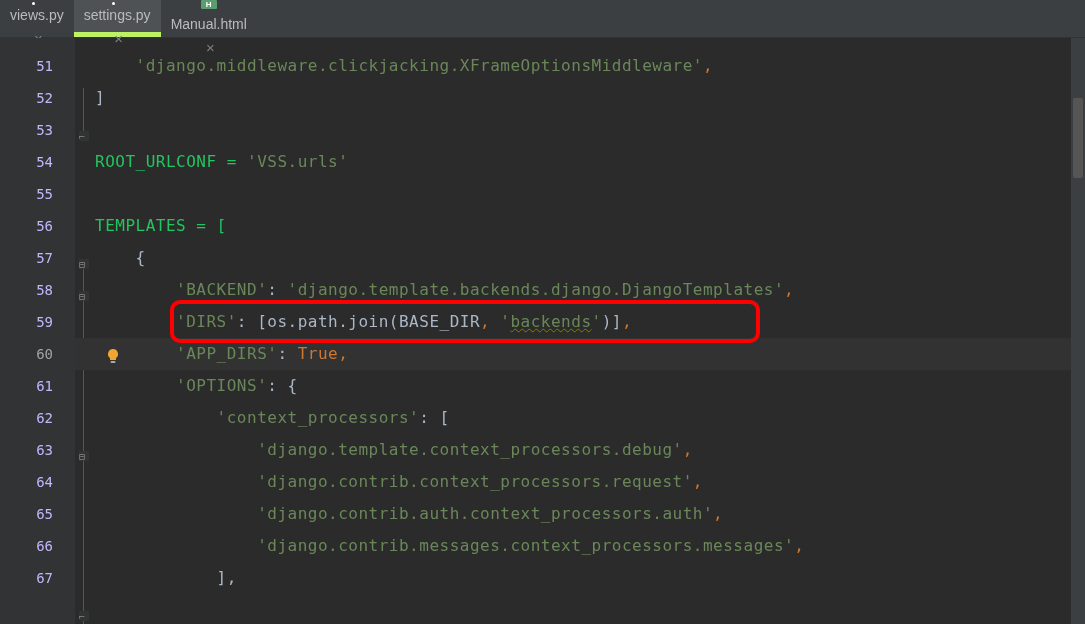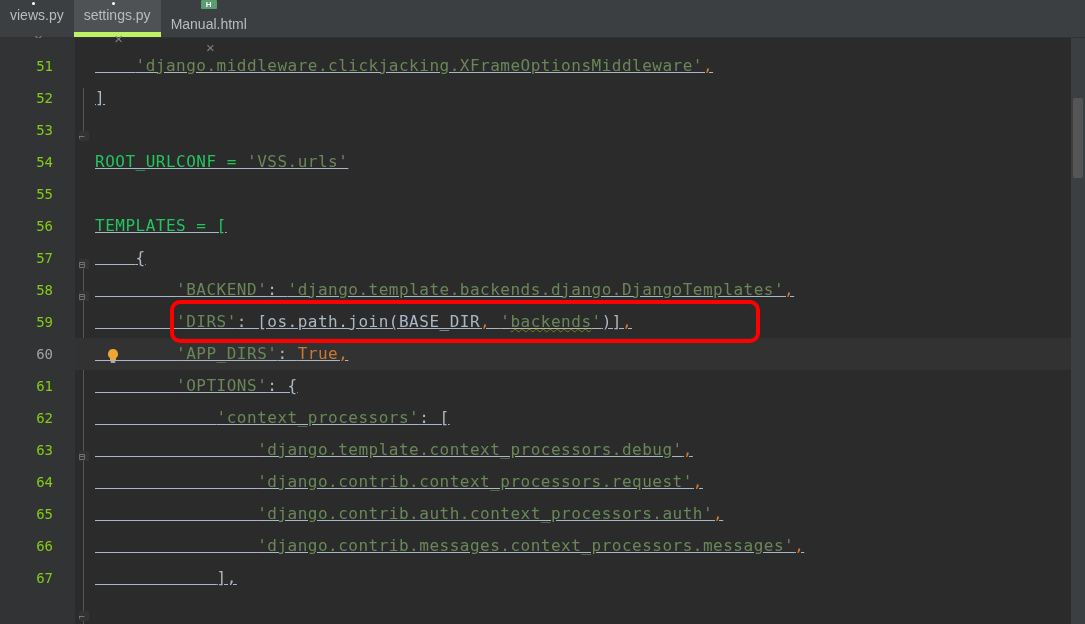--- a/index.html
+++ b/index.html
@@ -79,21 +79,21 @@
   width: 75px;
   background: #313335;
   padding-top: 12px;
   flex-shrink: 0;
 }
 .line-num {
   height: 32px;
   line-height: 32px;
   text-align: right;
   padding-right: 22px;
-  color: #84cc16;
+  color: #c4b5fd;
   font-size: 14px;
   position: relative;
 }
 .line-num.current {
   color: #a4a3a3;
 }
 .fold-col {
   position: absolute;
   left: 75px;
   width: 18px;
@@ -138,21 +138,20 @@
   padding-left: 20px;
   flex: 1;
   position: relative;
 }
 .code-line {
   height: 32px;
   line-height: 32px;
   white-space: pre;
   font-size: 16px;
   letter-spacing: 0.5px;
-  text-decoration: underline;
 }
 .code-line.current {
   background: #323232;
   margin-left: -20px;
   padding-left: 20px;
 }
 .str { color: #6a8759; }
 .ident { color: #22c55e; }
 .punc { color: #a9b7c6; }
 .comma { color: #cc7832; }

